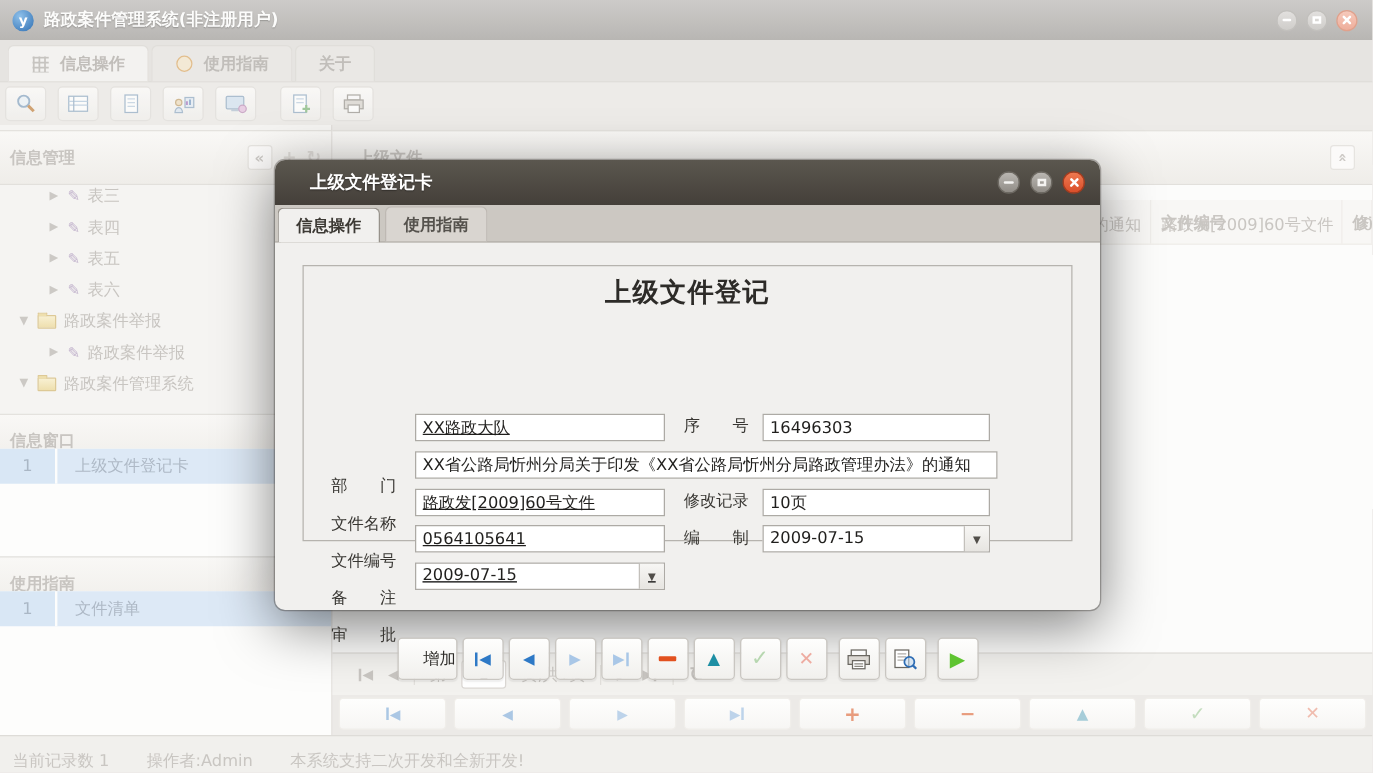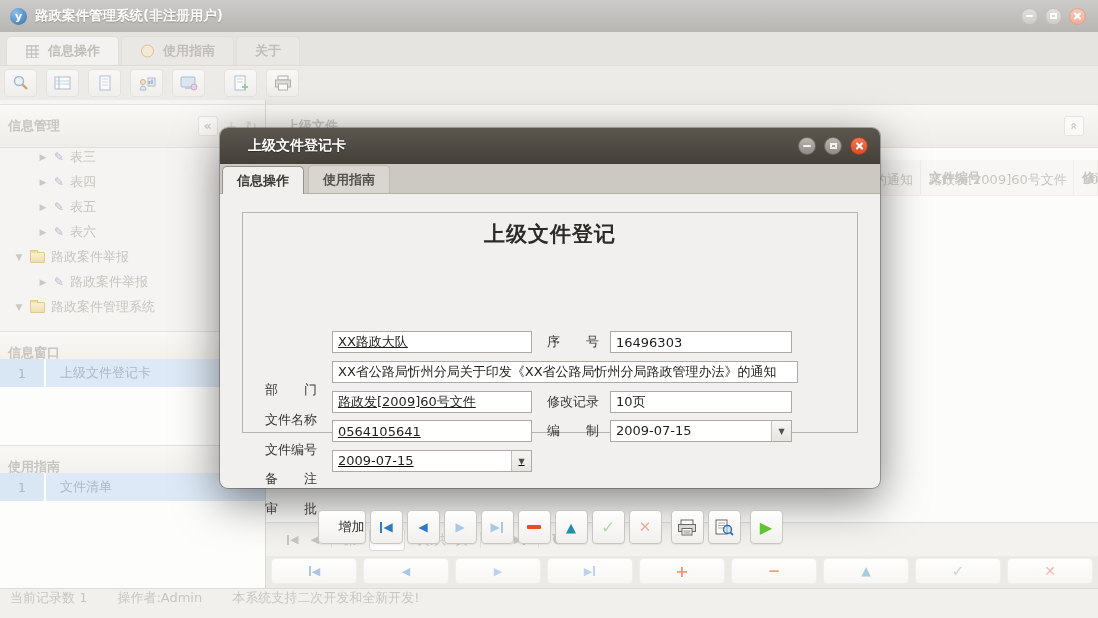--- a/index.html
+++ b/index.html
@@ -109,21 +109,21 @@
   .bbtn .vbar { width:2px; height:10px; background:currentColor; margin:0 1px; }
   .blu { color:#abc7e4; } .blu2 { color:#bdd3ea; }
   .c-plus { color:#e89c7d; font-size:16px; font-weight:bold; }
   .c-minus { color:#e89c7d; font-size:15px; font-weight:bold; }
   .c-up { color:#a6cdd9; font-size:12px; }
   .c-chk { color:#c4ddbe; font-size:15px; font-weight:bold; }
   .c-x { color:#f0bcae; font-size:14px; font-weight:bold; }
   
   .statusbar { position:absolute; left:0; right:0; bottom:0; height:30px;
     background:#f1f0ed; border-top:1px solid #dedcd8;
-    display:flex; align-items:flex-start; gap:30px; padding-left:10px;
+    display:flex; align-items:flex-end; gap:30px; padding-left:10px;
     color:#c9c6c2; font-size:13px; }
   
   .dialog { position:absolute; left:220px; top:128px; width:660px; height:360px;
     border-radius:8px; background:#f1f0ee; z-index:100;
     box-shadow:0 12px 45px rgba(0,0,0,.5), 0 0 0 1px rgba(60,55,50,.35); }
   .dlg-title { height:36px; background:linear-gradient(#5b574f,#443f39);
     border-radius:8px 8px 0 0; display:flex; align-items:center; padding:0 12px 0 28px; }
   .dlg-title .t { color:#fff; font-weight:bold; font-size:14px; flex:1;
     text-shadow:0 1px 1px rgba(0,0,0,.4); }
   .dwc { width:18px; height:18px; border-radius:50%; margin-left:8px;

